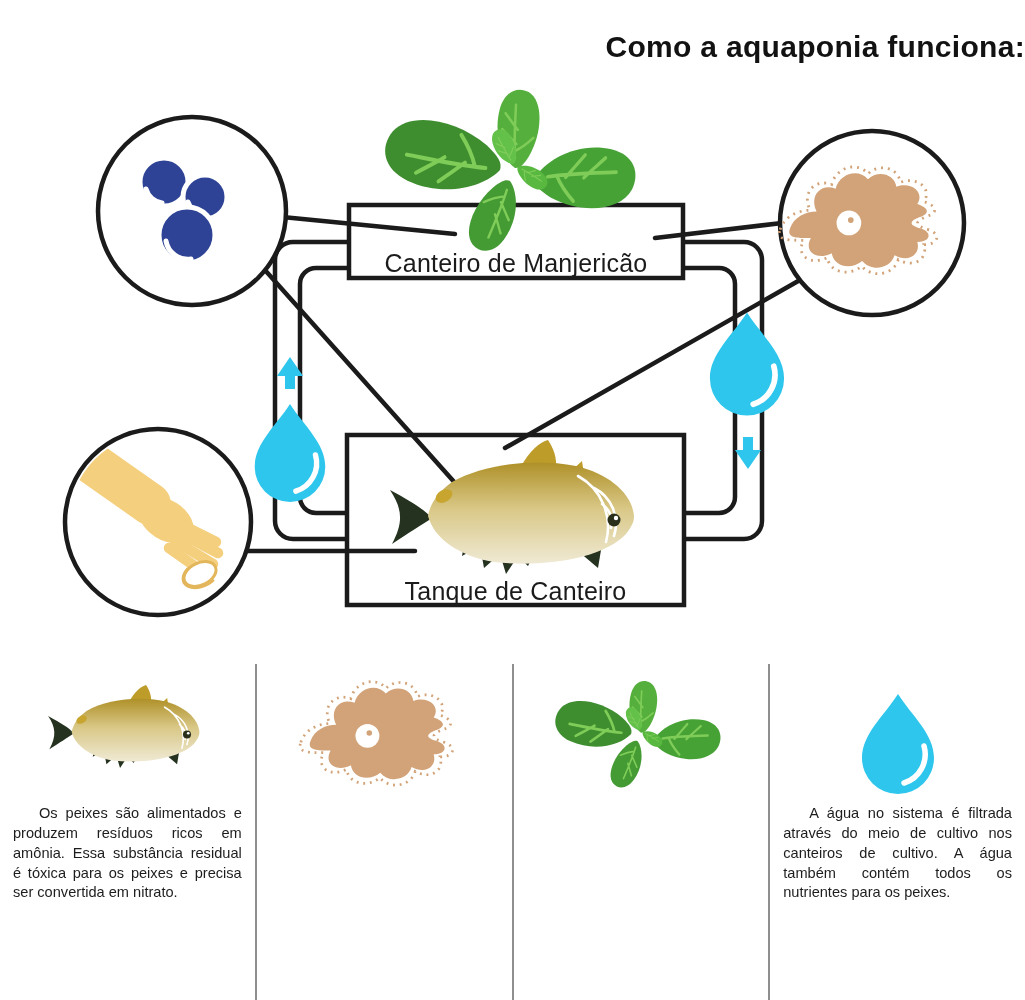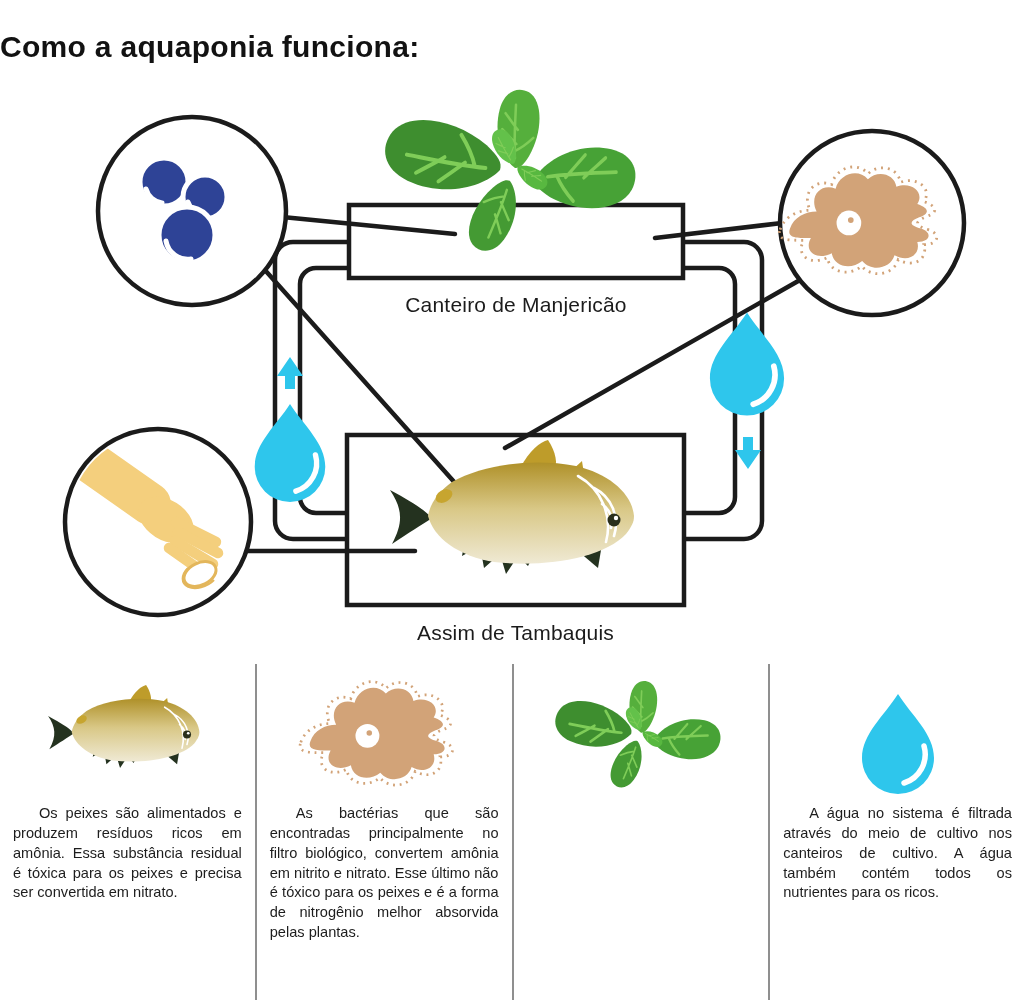--- a/index.html
+++ b/index.html
@@ -1,30 +1,30 @@
 <!DOCTYPE html>
 <html lang="pt"><head>
 <meta charset="utf-8">
 <style>
   html,body{margin:0;padding:0;}
   body{
     width:1025px;height:1000px;position:relative;background:#ffffff;
     font-family:"Liberation Sans",sans-serif;overflow:hidden;color:#1c1c1c;
   }
   .title{
-    position:absolute;top:30px;left:0;width:1025px;text-align:left;
+    position:absolute;top:30px;left:0;width:1025px;text-align:right;
     font-size:30px;font-weight:bold;letter-spacing:.3px;color:#121212;
   }
   .diagram-svg{position:absolute;top:88px;left:0;}
   .pipe{fill:none;stroke:#1b1b1b;stroke-width:4.5px;}
   .box{fill:#ffffff;stroke:#1b1b1b;stroke-width:4.5px;}
   .cline{fill:none;stroke:#1b1b1b;stroke-width:4.5px;stroke-linecap:round;}
   .node{fill:#ffffff;stroke:#1b1b1b;stroke-width:4.5px;}
   .box-label{
-    position:absolute;text-align:center;font-size:21px;color:#1b1b1b;letter-spacing:.2px;margin-top:44px;
+    position:absolute;text-align:center;font-size:25px;color:#1b1b1b;letter-spacing:.2px;
   }
   .label-plant{left:349px;top:249px;width:334px;}
   .label-tank{left:347px;top:577px;width:337px;}
   .bottom{
     position:absolute;top:664px;left:0;width:1025px;height:336px;display:flex;
   }
   .col{flex:1 1 0;border-left:2px solid #8f8f8f;display:flex;flex-direction:column;align-items:center;}
   .col:first-child{border-left:none;}
   .col-icon{height:124px;margin-top:8px;flex:0 0 auto;}
   .col p{
@@ -160,45 +160,44 @@
   <use href="#plant" xlink:href="#plant" transform="translate(515,88)"></use>
   <use href="#fish" xlink:href="#fish" transform="translate(514,428)"></use>
 
   <use href="#arrow" xlink:href="#arrow" transform="translate(290,285)"></use>
   <use href="#drop" xlink:href="#drop" transform="translate(290,363) scale(0.98)"></use>
   <use href="#drop" xlink:href="#drop" transform="translate(747,274) scale(1.03)"></use>
   <use href="#arrow" xlink:href="#arrow" transform="translate(748,365) rotate(180)"></use>
 </svg>
 
 <div class="box-label label-plant">Canteiro de Manjericão</div>
-<div class="box-label label-tank">Assim de Tambaquis</div>
+<div class="box-label label-tank">Tanque de Canteiro</div>
 
 <div class="bottom">
 
   <div class="col">
     <svg class="col-icon" width="190" height="124" viewBox="-95 -62 190 124">
       <use href="#fish" xlink:href="#fish" transform="translate(-2,-2) scale(0.62)"></use>
     </svg>
     <p>Os peixes são alimentados e produzem resíduos ricos em amônia. Essa substância residual é tóxica para os peixes e precisa ser convertida em nitrato.</p>
   </div>
 
   <div class="col">
     <svg class="col-icon" width="200" height="124" viewBox="-100 -62 200 124">
       <use href="#bacteria" xlink:href="#bacteria" transform="scale(0.92)"></use>
     </svg>
-    <p>As bactérias que são encontradas principalmente no filtro biológico, convertem amônia em nitrito e nitrato. Esse último não é tóxico para os peixes e é a forma de nitrogênio melhor absorvida pelas plantas.</p>
   </div>
 
   <div class="col">
     <svg class="col-icon" width="200" height="124" viewBox="-100 -62 200 124">
       <use href="#plant" xlink:href="#plant" transform="translate(0,4) scale(0.66)"></use>
     </svg>
   </div>
 
   <div class="col">
     <svg class="col-icon" width="200" height="124" viewBox="-100 -62 200 124">
       <use href="#drop" xlink:href="#drop" transform="translate(0,8) scale(1.0)"></use>
     </svg>
-    <p>A água no sistema é filtrada através do meio de cultivo nos canteiros de cultivo. A água também contém todos os nutrientes para os ricos.</p>
+    <p>A água no sistema é filtrada através do meio de cultivo nos canteiros de cultivo. A água também contém todos os nutrientes para os peixes.</p>
   </div>
 
 
 </div>
 
 </body></html>

